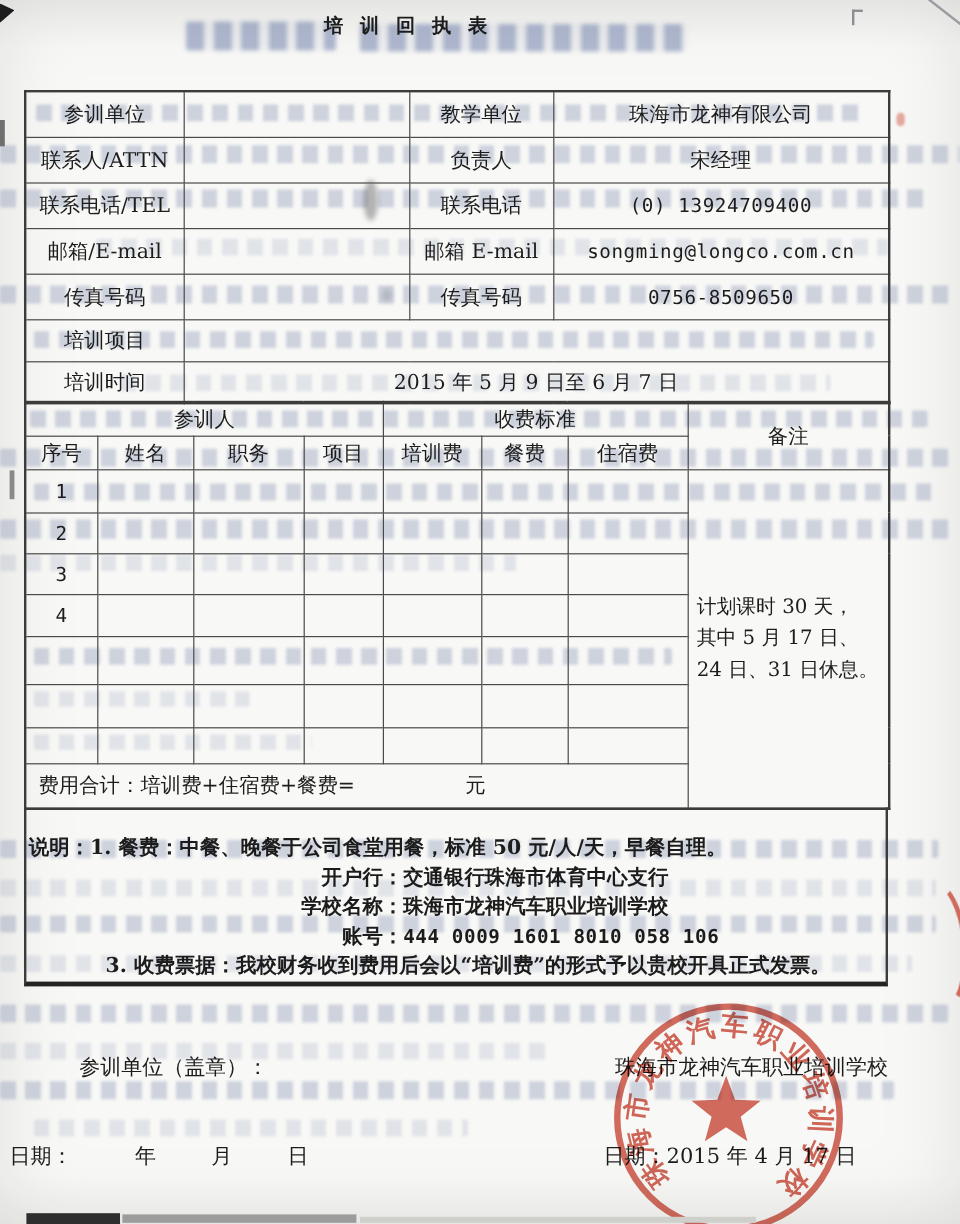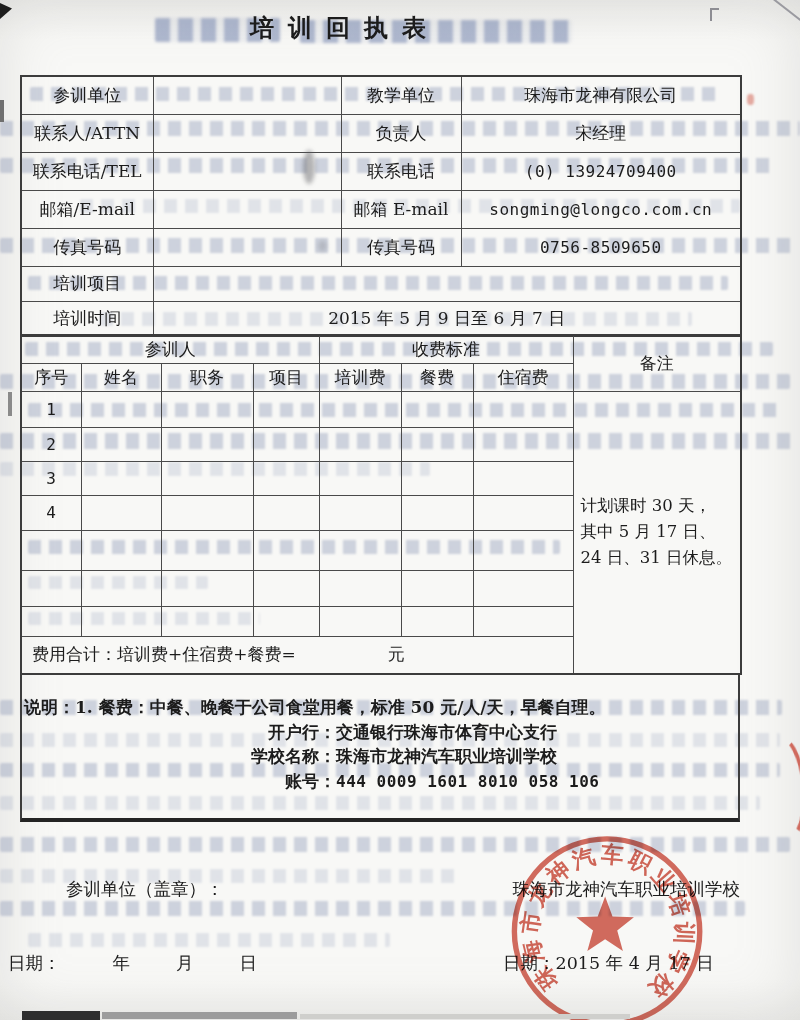--- a/index.html
+++ b/index.html
@@ -9,21 +9,21 @@
     font-family:"DejaVu Serif","Liberation Serif",serif;color:#1c1c1c;
     box-shadow:inset 0 0 60px rgba(160,160,155,.25);
   }
   
   .gl{position:absolute;pointer-events:none;filter:blur(1.3px);border-radius:2px;
       background:repeating-linear-gradient(90deg,rgba(115,130,168,.32) 0 13px,rgba(115,130,168,0) 13px 21px);}
   .gl.strong{background:repeating-linear-gradient(90deg,rgba(100,118,165,.5) 0 15px,rgba(100,118,165,.08) 15px 23px);filter:blur(1.8px);}
   .gl.faint{opacity:.55;}
   
   .title{position:absolute;left:0;top:12px;width:690px;text-align:center;
-         font-size:24px;font-weight:bold;letter-spacing:14px;}
+         font-size:16px;font-weight:bold;letter-spacing:14px;}
   
   table{border-collapse:collapse;table-layout:fixed;width:720px;background:transparent;}
   .tbl{position:absolute;left:20px;}
   table,td,th{border:1.6px solid #4a4a4a;}
   table{border:2.2px solid #3c3c3c;}
   td,th{padding:0 4px;text-align:center;vertical-align:middle;font-size:17px;font-weight:normal;overflow:hidden;}
   .mono{font-family:"DejaVu Sans Mono","Liberation Mono",monospace;font-size:16px;letter-spacing:.5px;}
   .remark-cell{vertical-align:middle;text-align:left;padding:4px 2px 4px 7px;font-size:16.5px;line-height:1.6;border-radius:14px;}
   .total-cell{text-align:left;padding-left:10px;}
   
@@ -226,20 +226,21 @@
       </td>
     </tr>
   </tbody>
     </table>
 
   <div class="notes">
     <div>说明：1. 餐费：中餐、晚餐于公司食堂用餐，标准 50 元/人/天，早餐自理。</div>
     <div class="bank"><span class="lbl">开户行：</span><span>交通银行珠海市体育中心支行</span></div>
     <div class="bank"><span class="lbl">学校名称：</span><span>珠海市龙神汽车职业培训学校</span></div>
     <div class="bank"><span class="lbl">账号：</span><span class="mono">444 0009 1601 8010 058 106</span></div>
+    <div class="ind">3. 收费票据：我校财务收到费用后会以“培训费”的形式予以贵校开具正式发票。</div>
   </div>
 
   <div class="abs f17" style="left:22px;top:877px;margin-left:44px;">参训单位（盖章）：</div>
   <div class="abs f17" style="left:460px;top:877px;width:280px;text-align:right;">珠海市龙神汽车职业培训学校</div>
   <div class="abs f17" style="left:8px;top:951px;">
     <span>日期：</span><span style="margin-left:52px">年</span><span style="margin-left:46px">月</span><span style="margin-left:46px">日</span>
   </div>
   <div class="abs f17" style="left:503px;top:951px;">日期：2015 年 4 月 17 日</div>
 
   <svg class="seal" width="210" height="200" viewBox="0 0 210 205">

